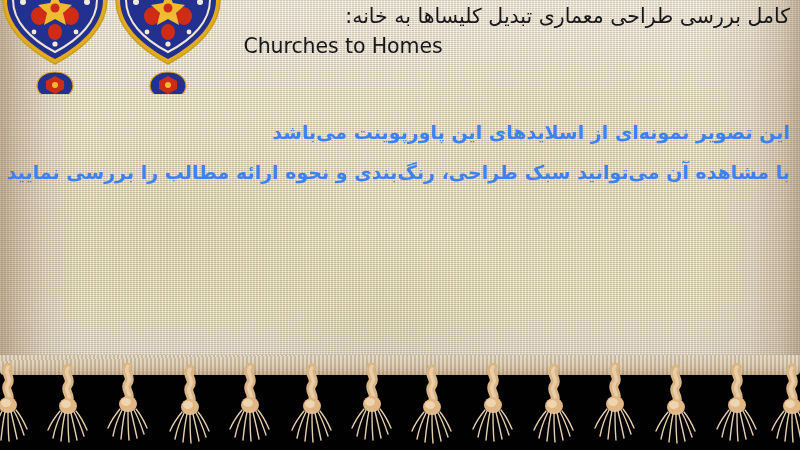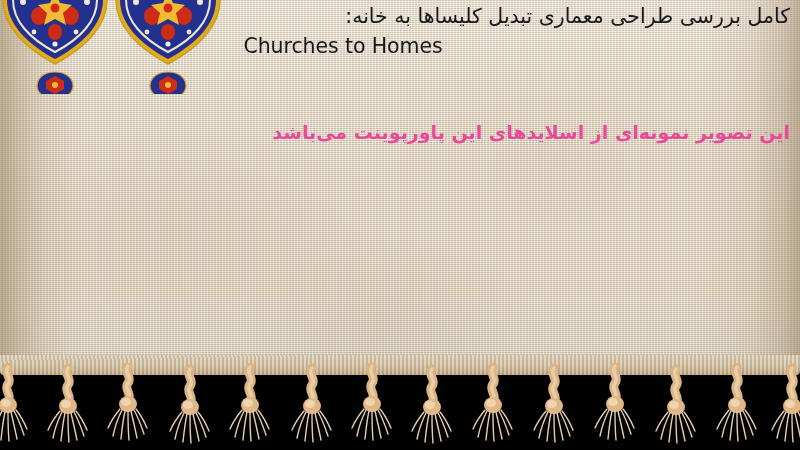--- a/index.html
+++ b/index.html
@@ -100,21 +100,21 @@
     direction: ltr;
     padding-right: 114px;
   }
 
   .body-block {
     position: absolute;
     right: 10px;
     top: 112px;
     width: 780px;
     text-align: right;
-    color: #ec4899;
+    color: #3b82f6;
     font-size: 19px;
     line-height: 40px;
     font-weight: 600;
   }
   .body-line { white-space: nowrap; }
   .body-line.l2 { letter-spacing: 0px; }
 
   
   .fringe-band {
     position: absolute;
@@ -209,20 +209,21 @@
 
   <div class="text-layer">
 
     <div class="title-block">
       <div class="title-line-1">کامل بررسی طراحی معماری تبدیل کلیساها به خانه:</div>
       <div class="title-line-3">Churches to Homes</div>
     </div>
 
     <div class="body-block">
       <div class="body-line l1">این تصویر نمونه‌ای از اسلایدهای این پاورپوینت می‌باشد</div>
+      <div class="body-line l2">با مشاهده آن می‌توانید سبک طراحی، رنگ‌بندی و نحوه ارائه مطالب را بررسی نمایید</div>
     </div>
 
   </div>
 
   <div class="fringe-band">
     <div class="black-base"></div>
     <div class="selvedge"></div>
     <div class="tassels">
       <svg width="800" height="87" viewBox="0 0 800 87">
         <defs>

